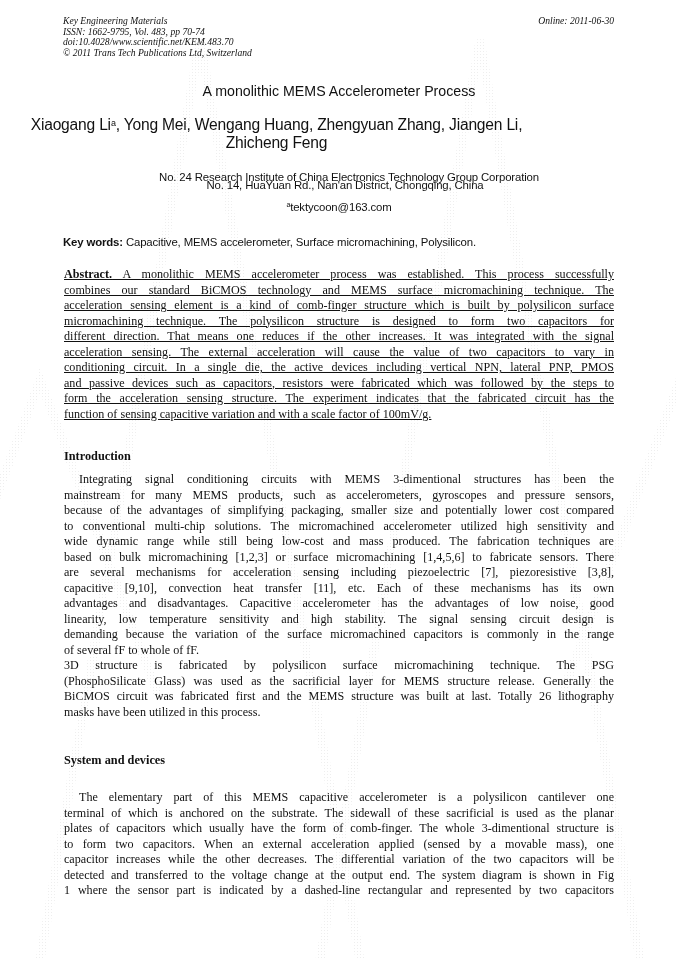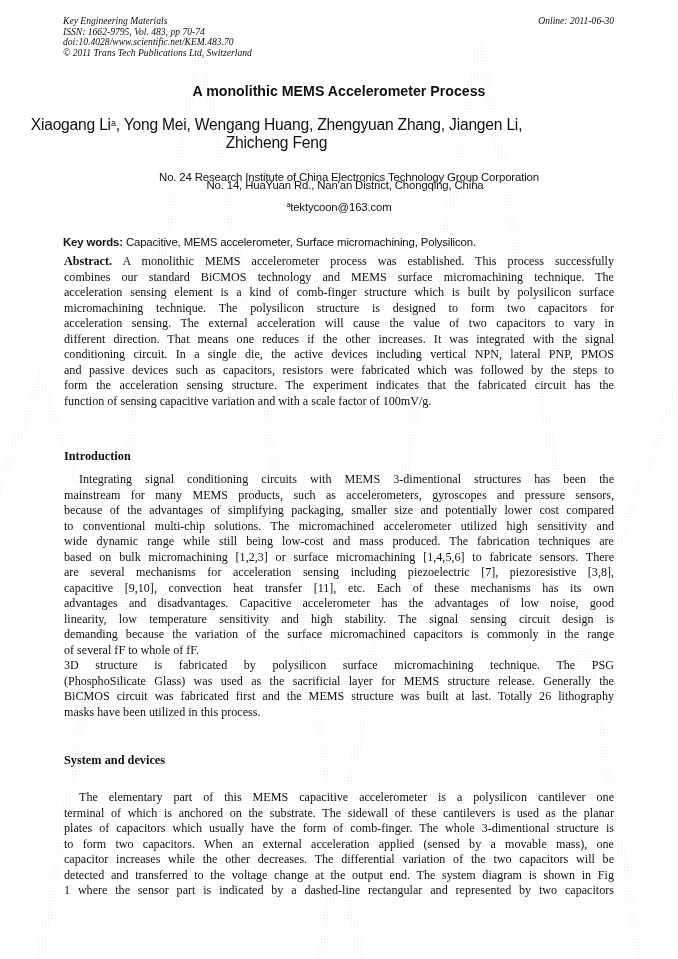--- a/index.html
+++ b/index.html
@@ -1,21 +1,21 @@
 <!DOCTYPE html>
 <html><head>
 <meta charset="utf-8">
 <style>
   html, body { margin:0; padding:0; background:#ffffff; }
   body { width:678px; height:959px; position:relative; overflow:hidden; color:#111; }
   .watermark { position:absolute; inset:0; pointer-events:none; opacity:0.35; }
   .hdr { position:absolute; font-family:"Liberation Serif", serif; font-style:italic; font-size:9.6px; line-height:10.6px; color:#111; }
   .hdr-left { left:63px; top:16px; }
   .hdr-right { right:64px; top:16px; }
-  .title { position:absolute; left:0; width:678px; top:83px; text-align:center; font-family:"Liberation Sans", sans-serif; font-weight:bold; font-size:14.2px; }
+  .title { position:absolute; left:0; width:678px; top:83px; text-align:center; font-family:"Liberation Sans", sans-serif; font-weight:normal; font-size:14.2px; }
   .authors { position:absolute; left:0; width:553px; top:116px; text-align:center; font-family:"Liberation Sans", sans-serif; font-size:15.6px; line-height:18px; letter-spacing:-0.2px; }
   .authors sup { font-size:9px; vertical-align:top; position:relative; top:-2px; }
   .aff { position:absolute; left:0; width:678px; text-align:center; font-family:"Liberation Sans", sans-serif; font-size:11.4px; letter-spacing:-0.15px; }
   .aff sup { font-size:7px; vertical-align:top; }
   .kw { position:absolute; left:63px; top:236px; font-family:"Liberation Sans", sans-serif; font-size:11.4px; letter-spacing:-0.15px; }
   .kw b { font-weight:bold; }
   .para { position:absolute; left:64px; width:550px; font-family:"Liberation Serif", serif; font-size:12.1px; line-height:15.5px; text-align:justify; }
   .para .ln { display:block; height:15.5px; white-space:nowrap; text-align:justify; text-align-last:justify; overflow:visible; }
   .para .ln.last { text-align-last:left; }
   .para .ln.indent { padding-left:15px; }
@@ -52,27 +52,27 @@
   <div><span>Xiaogang Li</span><sup>a</sup><span>, Yong Mei, Wengang Huang, Zhengyuan Zhang, Jiangen Li,</span></div>
   <div>Zhicheng Feng</div>
 </div>
 
 <div class="aff" style="top:171px;margin-left:10px;">No. 24 Research Institute of China Electronics Technology Group Corporation</div>
 <div class="aff" style="top:179px;padding-left:6px;">No. 14, HuaYuan Rd., Nan'an District, Chongqing, China</div>
 <div class="aff" style="top:201px;"><sup>a</sup><span>tektycoon@163.com</span></div>
 
 <div class="kw"><b>Key words:</b><span> Capacitive, MEMS accelerometer, Surface micromachining, Polysilicon.</span></div>
 
-<div class="para" style="top:254px;">
+<div class="para" style="top:267px;text-decoration:underline;">
   <span class="ln"><b>Abstract.</b><span> A monolithic MEMS accelerometer process was established. This process successfully</span></span>
   <span class="ln">combines our standard BiCMOS technology and MEMS surface micromachining technique. The</span>
   <span class="ln">acceleration sensing element is a kind of comb-finger structure which is built by polysilicon surface</span>
   <span class="ln">micromachining technique. The polysilicon structure is designed to form two capacitors for</span>
+  <span class="ln">different direction. That means one reduces if the other increases. It was integrated with the signal</span>
   <span class="ln">acceleration sensing. The external acceleration will cause the value of two capacitors to vary in</span>
-  <span class="ln">different direction. That means one reduces if the other increases. It was integrated with the signal</span>
   <span class="ln">conditioning circuit. In a single die, the active devices including vertical NPN, lateral PNP, PMOS</span>
   <span class="ln">and passive devices such as capacitors, resistors were fabricated which was followed by the steps to</span>
   <span class="ln">form the acceleration sensing structure. The experiment indicates that the fabricated circuit has the</span>
   <span class="ln last">function of sensing capacitive variation and with a scale factor of 100mV/g.</span>
 </div>
 
 <div class="sec" style="top:449px;">Introduction</div>
 
 <div class="para" style="top:472px;">
   <span class="ln indent">Integrating signal conditioning circuits with MEMS 3-dimentional structures has been the</span>
@@ -93,19 +93,19 @@
   <span class="ln">3D structure is fabricated by polysilicon surface micromachining technique. The PSG</span>
   <span class="ln">(PhosphoSilicate Glass) was used as the sacrificial layer for MEMS structure release. Generally the</span>
   <span class="ln">BiCMOS circuit was fabricated first and the MEMS structure was built at last. Totally 26 lithography</span>
   <span class="ln last">masks have been utilized in this process.</span>
 </div>
 
 <div class="sec" style="top:753px;">System and devices</div>
 
 <div class="para" style="top:790px;">
   <span class="ln indent">The elementary part of this MEMS capacitive accelerometer is a polysilicon cantilever one</span>
-  <span class="ln">terminal of which is anchored on the substrate. The sidewall of these cantilevers is used as the planar</span>
+  <span class="ln">terminal of which is anchored on the substrate. The sidewall of these sacrificial is used as the planar</span>
   <span class="ln">plates of capacitors which usually have the form of comb-finger. The whole 3-dimentional structure is</span>
   <span class="ln">to form two capacitors. When an external acceleration applied (sensed by a movable mass), one</span>
   <span class="ln">capacitor increases while the other decreases. The differential variation of the two capacitors will be</span>
   <span class="ln">detected and transferred to the voltage change at the output end. The system diagram is shown in Fig</span>
   <span class="ln">1 where the sensor part is indicated by a dashed-line rectangular and represented by two capacitors</span>
 </div>
 
 </body></html>

